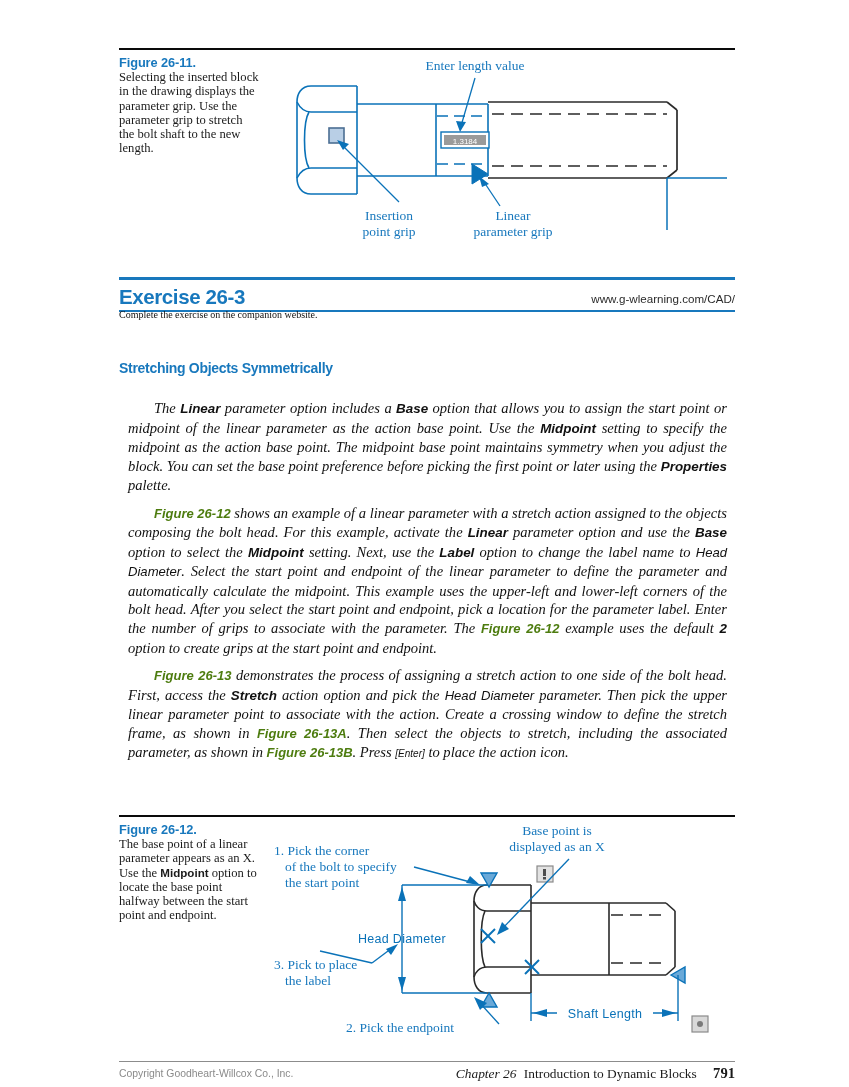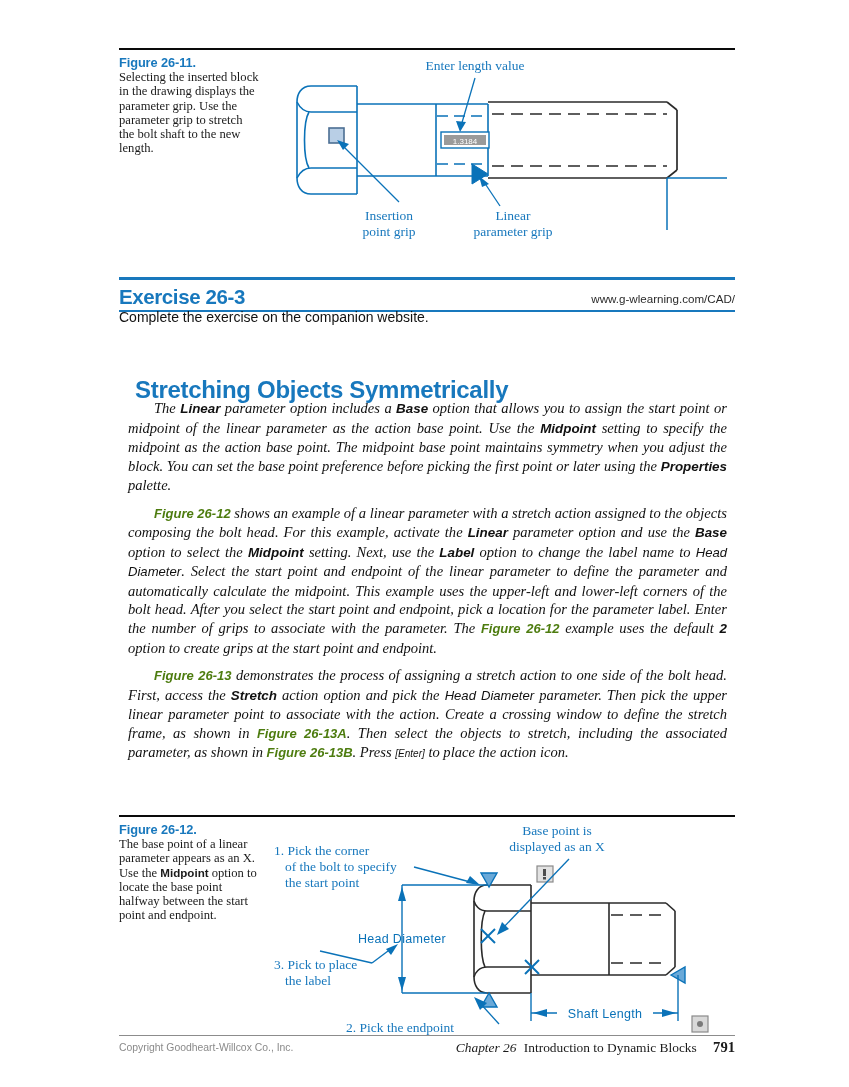--- a/index.html
+++ b/index.html
@@ -31,27 +31,27 @@
   
   .ex-wrap{position:absolute;left:119px;width:616px;}
   .ex-title{
     font-family:"Liberation Sans", sans-serif;font-weight:bold;
     font-size:20.5px;color:#1878bd;letter-spacing:-0.4px;
   }
   .ex-url{
     font-family:"Liberation Sans", sans-serif;font-size:11.6px;
     color:#2a2a2a;
   }
-  .ex-sub{font-size:14px;font-family:Liberation Sans, sans-serif;color:#111;}
+  .ex-sub{font-size:10px;font-family:Liberation Serif, serif;color:#111;}
 
   
   h2.sect{
-    position:absolute;left:119px;margin:16px;
+    position:absolute;left:119px;margin:0;
     font-family:"Liberation Sans", sans-serif;font-weight:bold;
-    font-size:24px;color:#1878bd;letter-spacing:-0.3px;
+    font-size:14px;color:#1878bd;letter-spacing:-0.3px;
   }
   .body{
     position:absolute;left:119px;width:617px;
     font-family:"Liberation Serif", serif;
     font-size:14.55px;line-height:18.55px;
     text-align:justify;text-justify:inter-word;color:#111;
     -webkit-hyphens:none;hyphens:none;
   }
   .body p{margin:9px;text-indent:26px;font-style:italic;}
   .body b{font-family:"Liberation Sans", sans-serif;font-size:13.4px;font-weight:bold;}
@@ -283,21 +283,21 @@
           <polygon points="124,127 112,132 117,138" fill="#0a72b8"></polygon>
 
           <text x="72" y="215" font-family="Liberation Serif, serif" font-size="13.5" fill="#1878bd">2. Pick the endpoint</text>
           <line x1="225" y1="207" x2="205" y2="185" stroke="#0a72b8" stroke-width="1.3"></line>
           <polygon points="200,180 206,193 213,186" fill="#0a72b8"></polygon>
         </svg>
       </div>
     </div>
   </div>
 
-  <div class="footer" style="height:52px;">
+  <div class="footer" style="height:26px;">
     <div class="rule-grey"></div>
     <div class="f-left">Copyright Goodheart-Willcox Co., Inc.</div>
     <div class="f-right">
       <i>Chapter 26</i>
       <span style="margin-left:4px;text-align:center;">Introduction to Dynamic Blocks</span>
       <span class="pg">791</span>
     </div>
   </div>
 
 </div>

